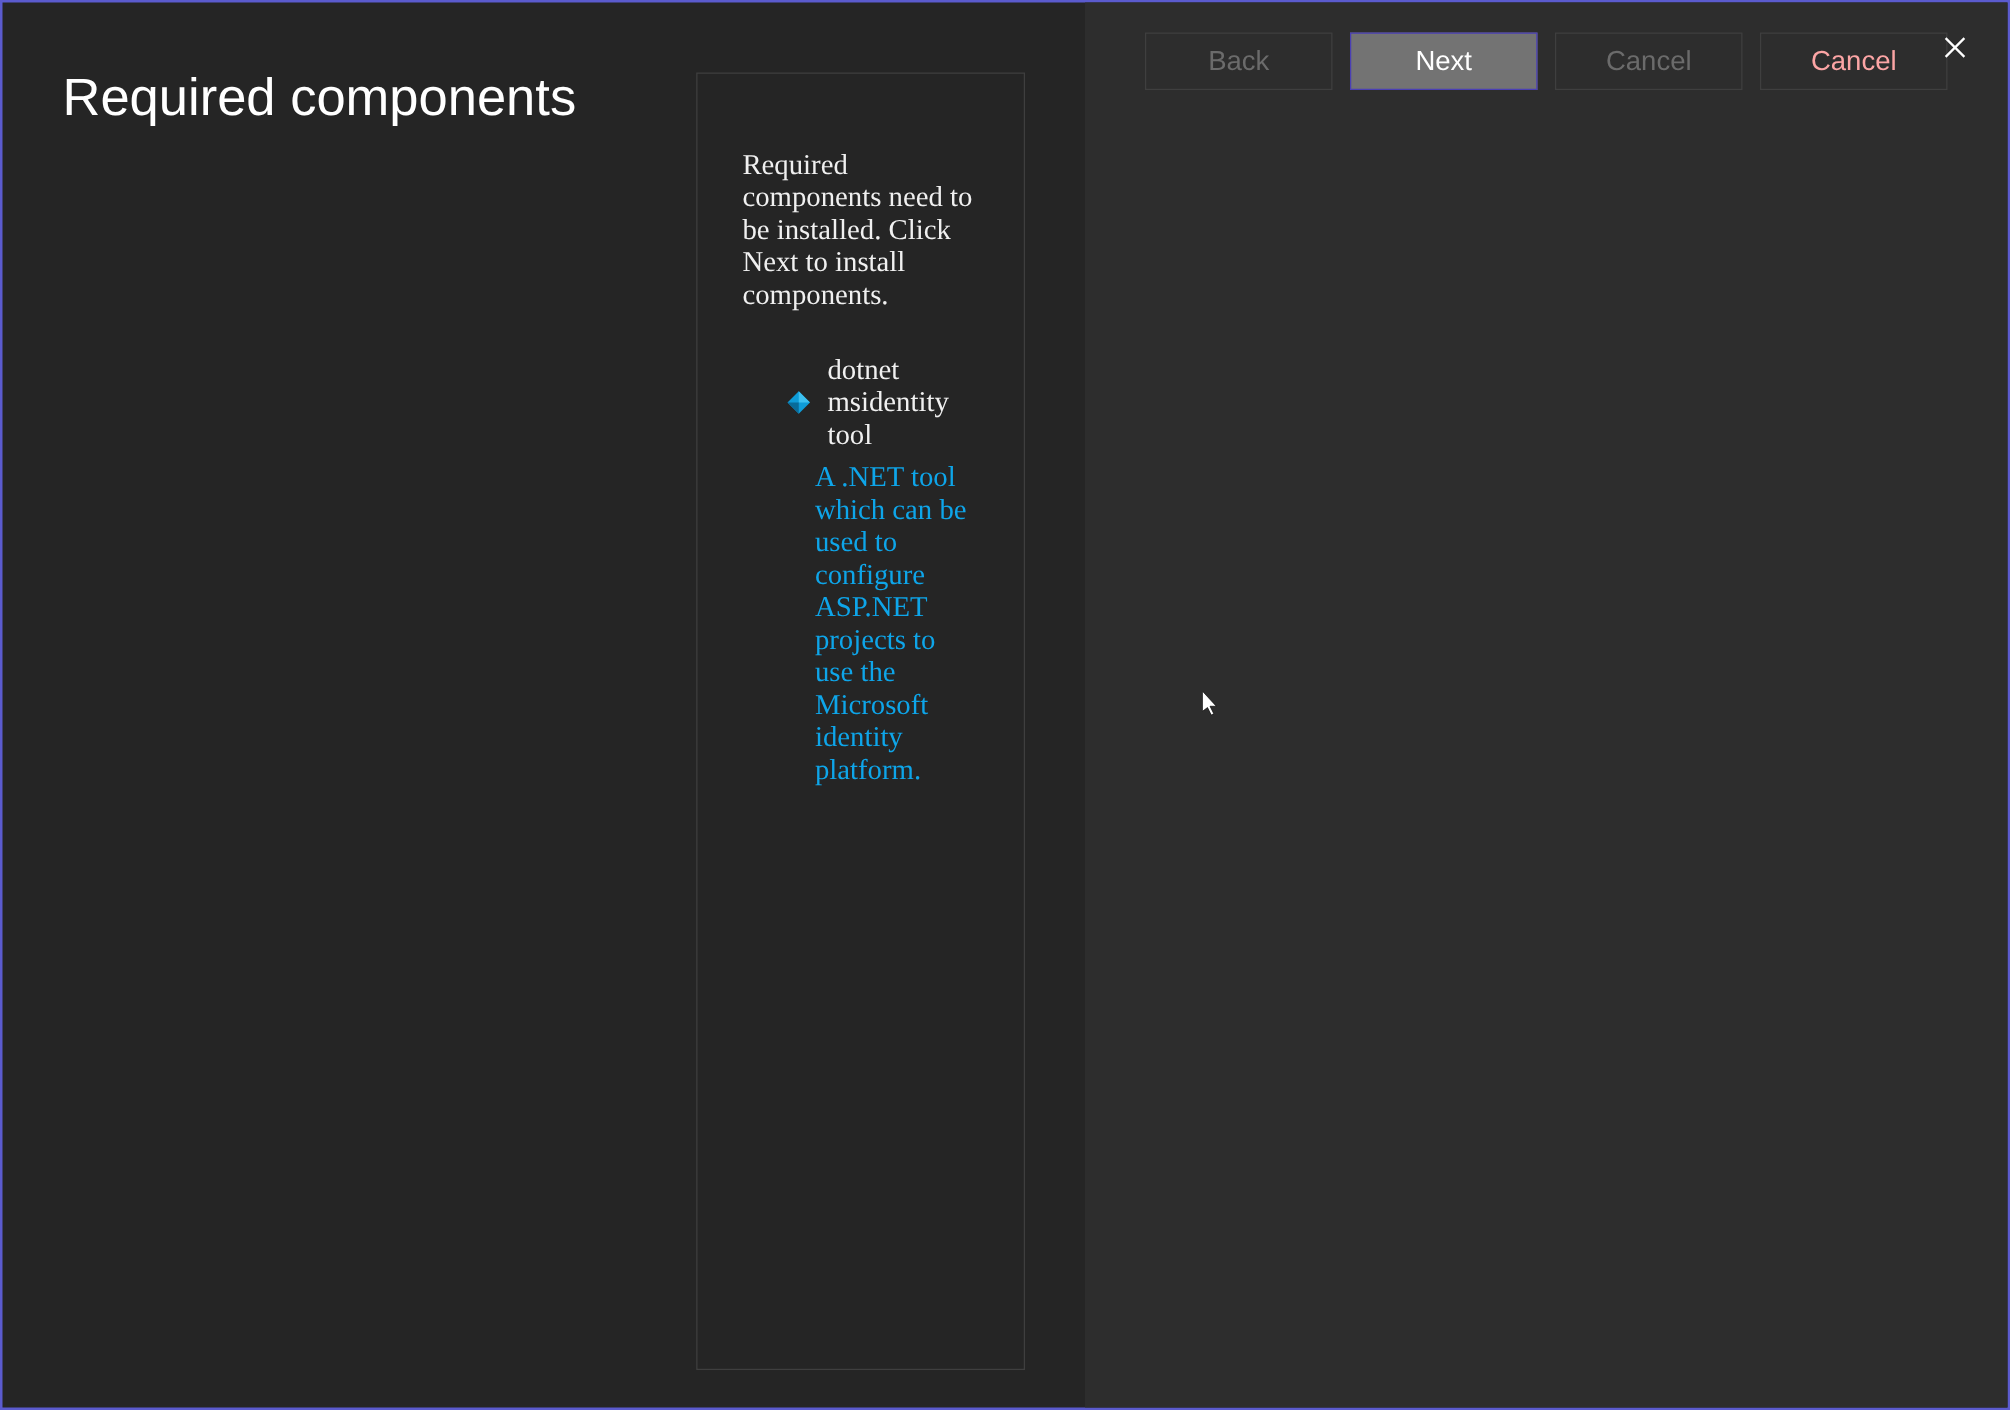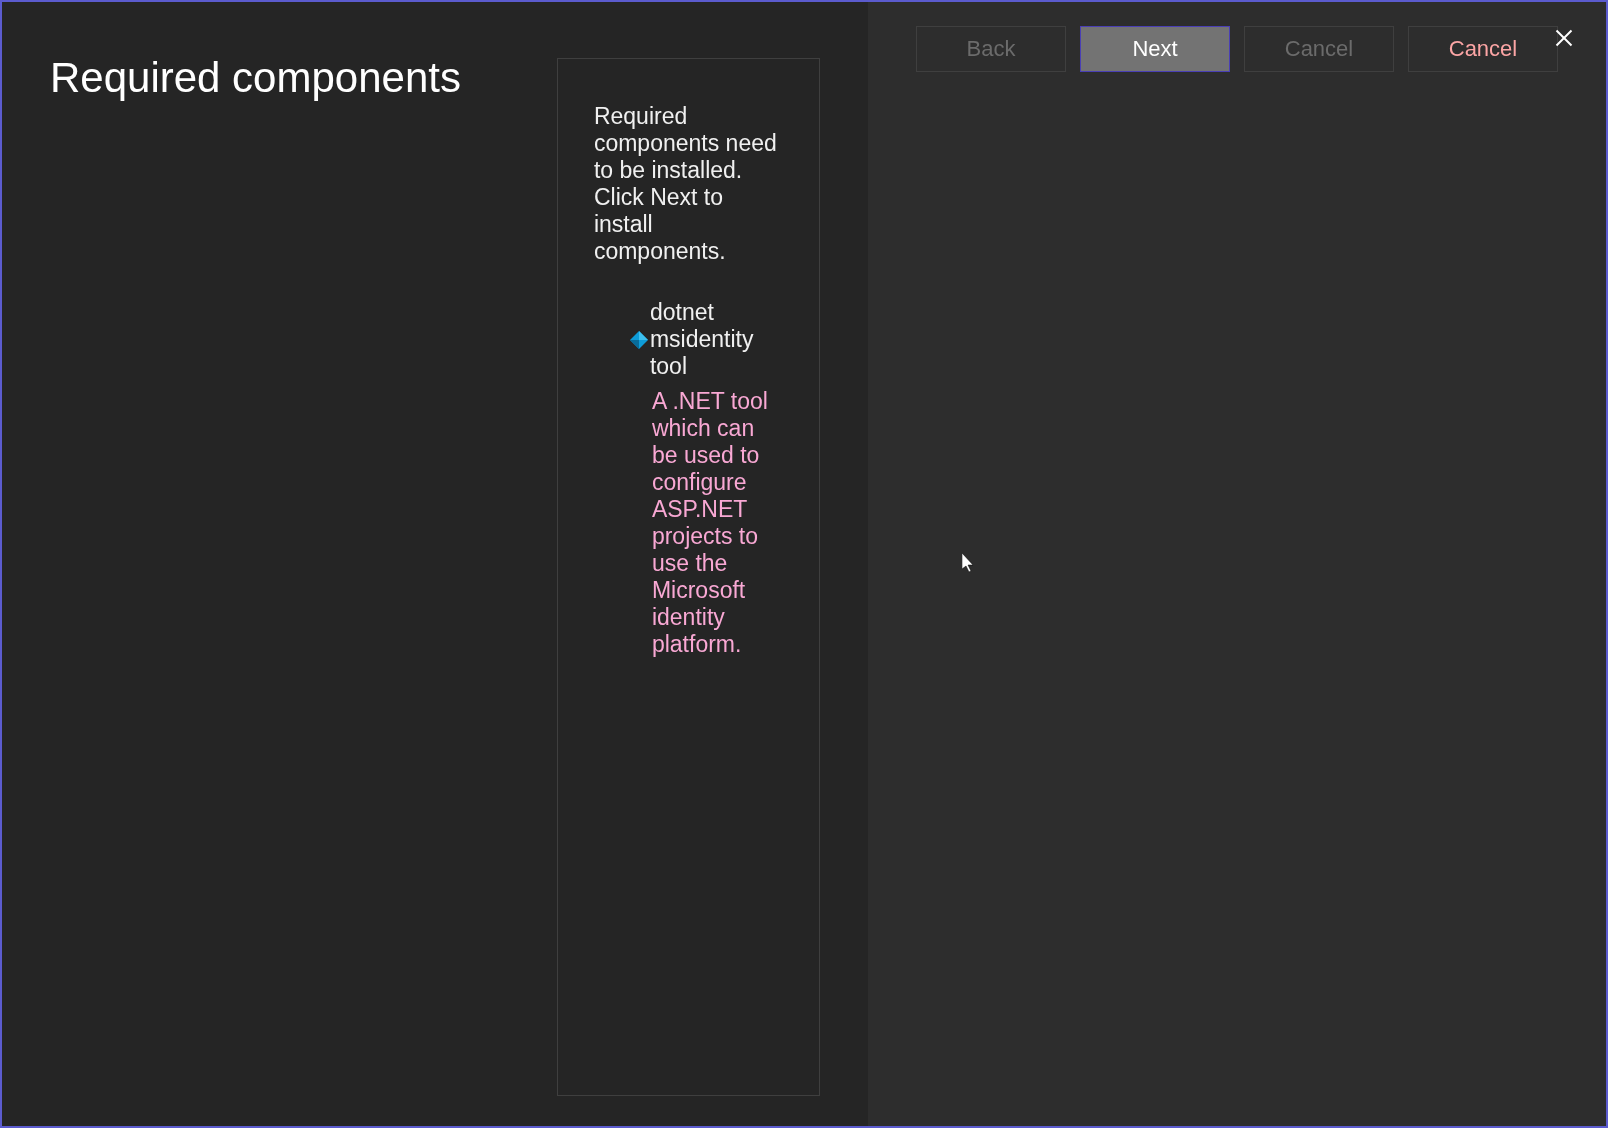--- a/index.html
+++ b/index.html
@@ -49,59 +49,60 @@
       color: #ffffff;
       font-size: 42px;
       font-weight: 300;
       padding: 52px 48px 30px 48px;
     }
     
     .content-frame {
       margin: 56px 48px 30px 48px;
       border: 1px solid #3f3f3f;
       flex: 1;
-      padding: 44px 36px;
+      padding: 60px 36px;
       background-color: #252525;
+      font-family: Liberation Serif, serif;
     }
     
     .instruction-text {
       color: #f0f0f0;
       font-size: 23px;
       font-weight: 400;
       margin-bottom: 34px;
     }
     
     .component-item {
       padding-left: 34px;
     }
     
     .component-header {
       display: flex;
       align-items: center;
-      gap: 0;
+      gap: 12px;
       margin-bottom: 8px;
       justify-content: space-between;
     }
     
     .component-icon {
       width: 22px;
       height: 22px;
       display: flex;
       align-items: center;
       justify-content: center;
     }
     
     .component-name {
       color: #f0f0f0;
       font-size: 23px;
       font-weight: 400;
     }
     
     .component-description {
-      color: #f9a8d4;
+      color: #0ea5e9;
       font-size: 23px;
       font-weight: 400;
       padding-left: 24px;
     }
     
     .cursor {
       position: absolute;
       top: 551px;
       left: 960px;
       z-index: 100;

